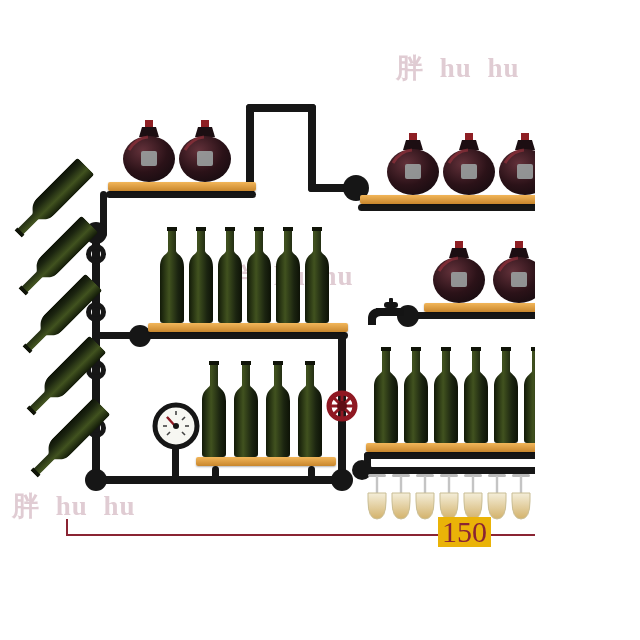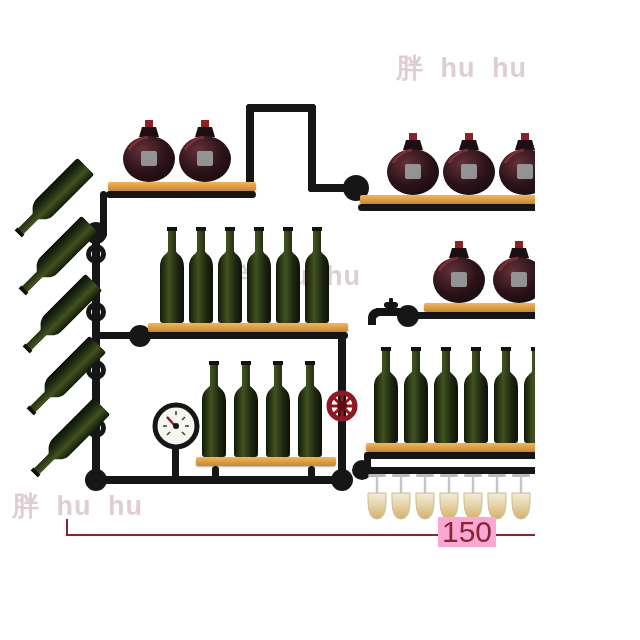--- a/index.html
+++ b/index.html
@@ -1,38 +1,38 @@
 <!DOCTYPE html>
 <html style="--pipe: #161616; --shelf_light: #f2b65a; --shelf_dark: #c8862c; --bottle_green: #273516; --decanter_cap: #8e1f24; --valve_red: #8f1822; --wine_gold: #d3b26b; --dimension_red: #8a2433; --watermark_pink: #d9c0c9;"><head>
 <meta charset="utf-8">
 <style>
   *{box-sizing:border-box}
   body{margin:0;background:#fff}
-  .stage{position:relative;width:535px;height:640px;background:#ffffff;font-family:Liberation Sans, sans-serif;overflow:hidden}
+  .stage{position:relative;width:535px;height:640px;background:#ffffff;font-family:Liberation Serif, serif;overflow:hidden}
   .wm{position:absolute;color:var(--watermark_pink,#d9c0c9);font-size:27px;font-weight:bold;letter-spacing:1px;word-spacing:8px;opacity:.8;white-space:nowrap}
   .pipe{position:absolute;background:var(--pipe,#161616);border-radius:3.5px}
   .ball{position:absolute;background:var(--pipe,#161616);border-radius:50%}
   .ring{position:absolute;width:20px;height:20px;border:5px solid var(--pipe,#161616);border-radius:50%}
   .shelf{position:absolute;height:9px;border-radius:2px;background:linear-gradient(var(--shelf_light,#f2b65a),var(--shelf_dark,#c8862c));box-shadow:0 1px 2px rgba(0,0,0,.3)}
   .row{position:absolute;display:flex;align-items:flex-end}
   .bottle{width:24px;height:96px;flex:0 0 auto;display:block}
   .decanter{width:54px;height:62px;flex:0 0 auto;display:block}
   .glass{width:22px;height:46px;flex:0 0 auto;display:block}
   .tilt-rack{position:absolute;left:0;top:0;width:0;height:0}
   .tilted{position:absolute;width:24px;height:96px;transform:rotate(-135deg)}
   .tilt-rack .tilted:nth-child(1){left:40px;top:152px}
   .tilt-rack .tilted:nth-child(2){left:44px;top:210px}
   .tilt-rack .tilted:nth-child(3){left:48px;top:268px}
   .tilt-rack .tilted:nth-child(4){left:52px;top:330px}
   .tilt-rack .tilted:nth-child(5){left:56px;top:392px}
   .valve{position:absolute;width:36px;height:36px}
   .gauge{position:absolute;left:152px;top:402px;width:48px;height:48px}
   .faucet{position:absolute;left:364px;top:297px;width:40px;height:30px}
   .dim{position:absolute;background:var(--dimension_red,#8a2433)}
-  .dim-label{position:absolute;color:var(--dimension_red,#8a2433);font-size:30px;line-height:1;background:#f9a8d4;padding:0 4px;white-space:nowrap}
+  .dim-label{position:absolute;color:var(--dimension_red,#8a2433);font-size:30px;line-height:1;background:#eab308;padding:0 4px;white-space:nowrap}
 </style>
 </head>
 <body>
 
 <div class="stage">
 
   <svg width="0" height="0" style="position:absolute">
     <defs>
       <linearGradient id="bottleG" x1="0" y1="0" x2="1" y2="0">
         <stop offset="0" stop-color="#121a08"></stop>

